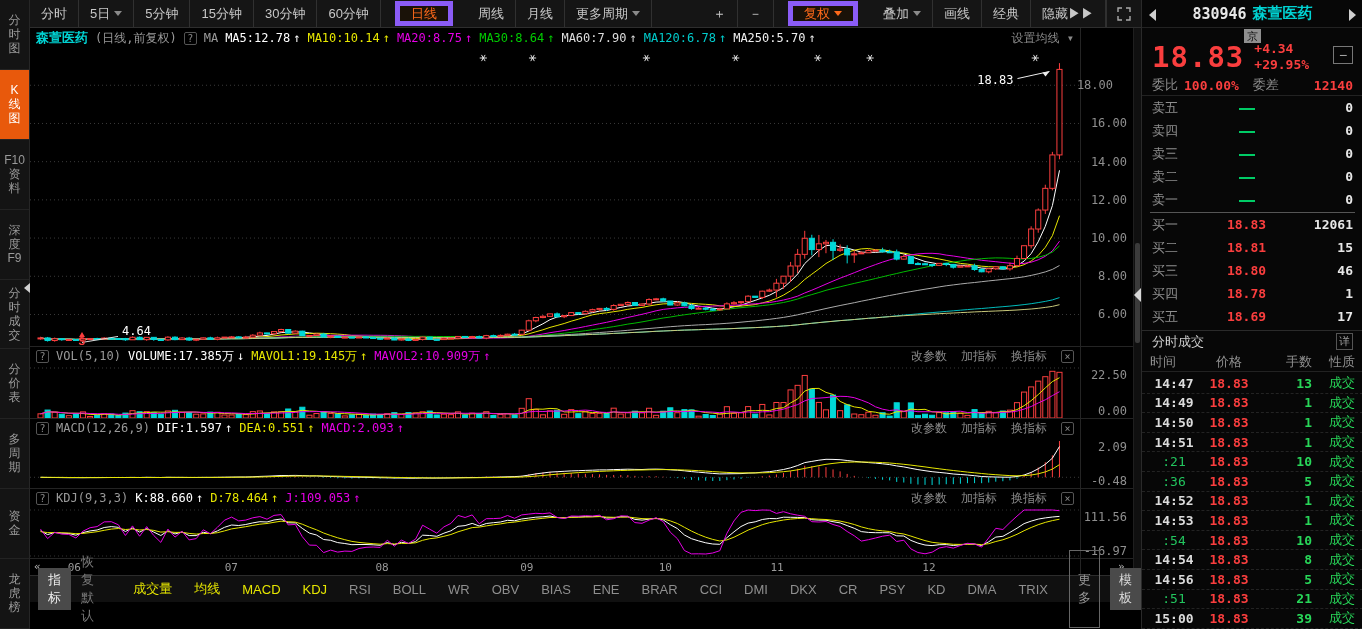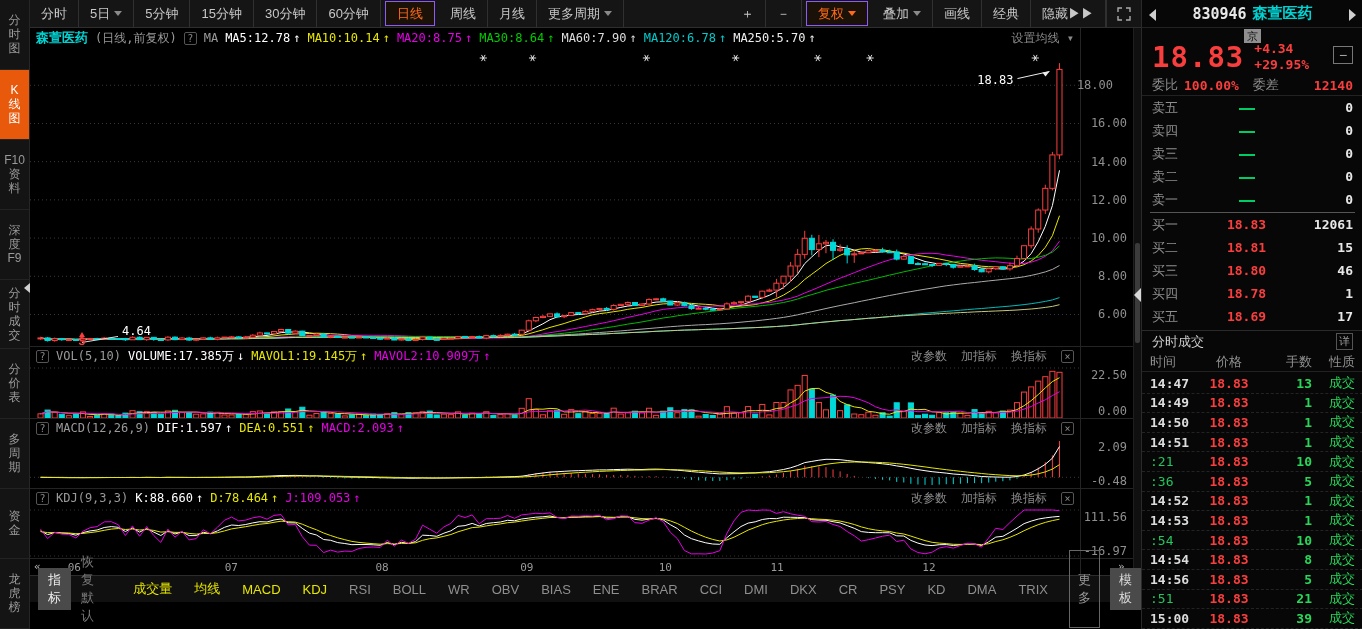--- a/index.html
+++ b/index.html
@@ -13,21 +13,21 @@
   .side-item { flex:1; display:flex; flex-direction:column; align-items:center; justify-content:center; gap:1px; border-bottom:1px solid #232323; color:#9a9a9a; font-size:12px; cursor:pointer; }
   .side-item span { line-height:13px; }
   .side-item.active { background:#e8590c; color:#fff; }
   .side-collapse { position:absolute; left:24px; top:283px; width:0; height:0; border-top:5px solid transparent; border-bottom:5px solid transparent; border-right:6px solid #cfcfcf; }
 
   
   .center { position:absolute; left:30px; top:0; width:1111px; height:629px; background:#000; }
   .topbar { position:absolute; left:0; top:0; width:1111px; height:28px; background:#151515; border-bottom:1px solid #2e2e2e; display:flex; align-items:stretch; }
   .tb-btn { display:flex; align-items:center; padding:0 11px; font-size:13px; color:#c8c8c8; border-right:1px solid #303030; cursor:pointer; white-space:nowrap; }
   .tb-btn .caret { margin-left:4px; width:0; height:0; border-left:4px solid transparent; border-right:4px solid transparent; border-top:5px solid #8a8a8a; }
-  .tb-btn.active { border:1px solid #8b5cf6; color:#ff6a1a; margin:1px 4px; background:#1a1208; }
+  .tb-btn.active { border:5px solid #8b5cf6; color:#ff6a1a; margin:1px 14px; background:#1a1208; }
   .tb-btn.active .caret { border-top-color:#ff6a1a; }
   .tb-right { margin-left:auto; display:flex; align-items:stretch; }
   .fs-icon { display:flex; align-items:center; padding:0 10px; border-left:1px solid #303030; }
 
   
   .phead { position:absolute; left:0; width:1050px; height:20px; display:flex; align-items:center; gap:7px; font-size:12px; color:#9a9a9a; padding-left:6px; }
   .phead .qmark,.phead .xmark { display:inline-flex; width:13px; height:13px; border:1px solid #555; color:#888; font-size:10px; align-items:center; justify-content:center; border-radius:2px; cursor:pointer; }
   .phead .links { margin-left:auto; display:flex; gap:14px; align-items:center; padding-right:6px; color:#8a8a8a; font-size:12px; }
   .phead .links span { cursor:pointer; }
   .plot { position:absolute; left:0; background:#000; display:block; }
@@ -82,21 +82,21 @@
   .brow .px { flex:1; text-align:center; font-weight:bold; }
   .brow .px.red { color:#fa3e3e; }
   .brow .dash { display:inline-block; width:16px; height:2px; background:#00cc66; vertical-align:middle; }
   .brow .qty { width:54px; text-align:right; color:#e8e8e8; font-weight:bold; }
   .book-sep { position:absolute; left:8px; width:205px; border-top:1px solid #555; }
   .ticks-head { position:absolute; left:0; width:221px; height:22px; border-top:1px solid #2a2a2a; display:flex; align-items:center; padding:0 10px; font-size:13px; color:#cfcfcf; }
   .ticks-head .detail { margin-left:auto; color:#9a9a9a; border:1px solid #555; font-size:11px; padding:0 2px; cursor:pointer; }
   .ticks-cols { position:absolute; left:0; width:221px; height:20px; display:flex; padding:0 8px; font-size:13px; color:#8f8f8f; align-items:center; border-bottom:1px solid #222; }
   .tick-table { position:absolute; left:0; width:221px; }
   .trow { display:flex; padding:0 8px; height:19.6px; align-items:center; font-size:13px; border-bottom:1px dashed #232323; }
-  .c-time { width:48px; color:#dcdcdc; font-weight:bold; }
+  .c-time { width:48px; color:#dcdcdc; font-weight:bold;text-align:center; }
   .c-time.cont { color:#22c55e; font-weight:normal; }
   .c-price { width:62px; text-align:center; color:#fa3e3e; font-weight:bold; }
   .c-lots { width:52px; text-align:right; color:#28d759; font-weight:bold; }
   .c-type { flex:1; text-align:right; color:#28d759; }
 </style>
 </head>
 <body>
 
 <div class="app">
 

